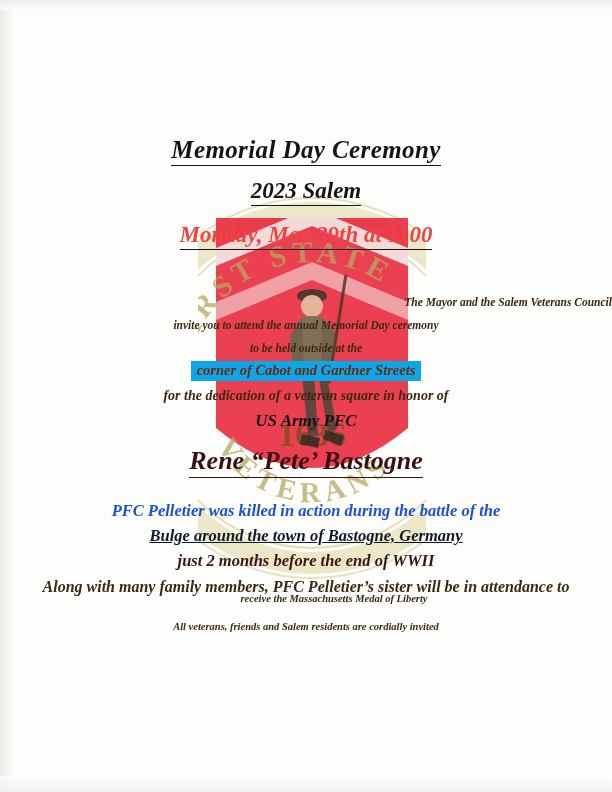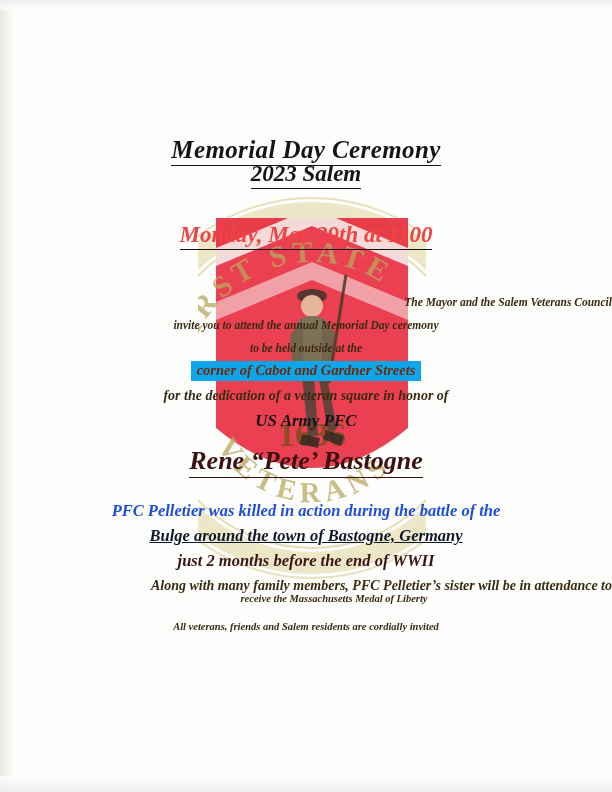--- a/index.html
+++ b/index.html
@@ -73,21 +73,21 @@
     white-space: nowrap;
   }
 
   .t-title1 {
     top: 136px;
     font-size: 25px;
     letter-spacing: .4px;
     color: #141414;
   }
   .t-title2 {
-    top: 161px;
+    top: 178px;
     font-size: 23px;
     color: #141414;
     text-decoration: underline;
   }
   .t-title3 {
     top: 222px;
     font-size: 23px;
     color: #ef4444;
   }
   .underline {
@@ -152,23 +152,22 @@
     text-decoration: underline;
   }
   .t-body3 {
     top: 551px;
     font-size: 16.5px;
     color: #3a1414;
   }
 
   .t-note1 {
     top: 578px;
-    font-size: 14px;
-    color: #3a2a12;
-    text-align: right;
+    font-size: 16px;
+    color: #3a2a12;
   }
   .t-note2 {
     top: 593px;
     font-size: 10.5px;
     color: #3a2a12;
     padding-left: 28px;
   }
   .t-note3 {
     top: 621px;
     font-size: 10.5px;

